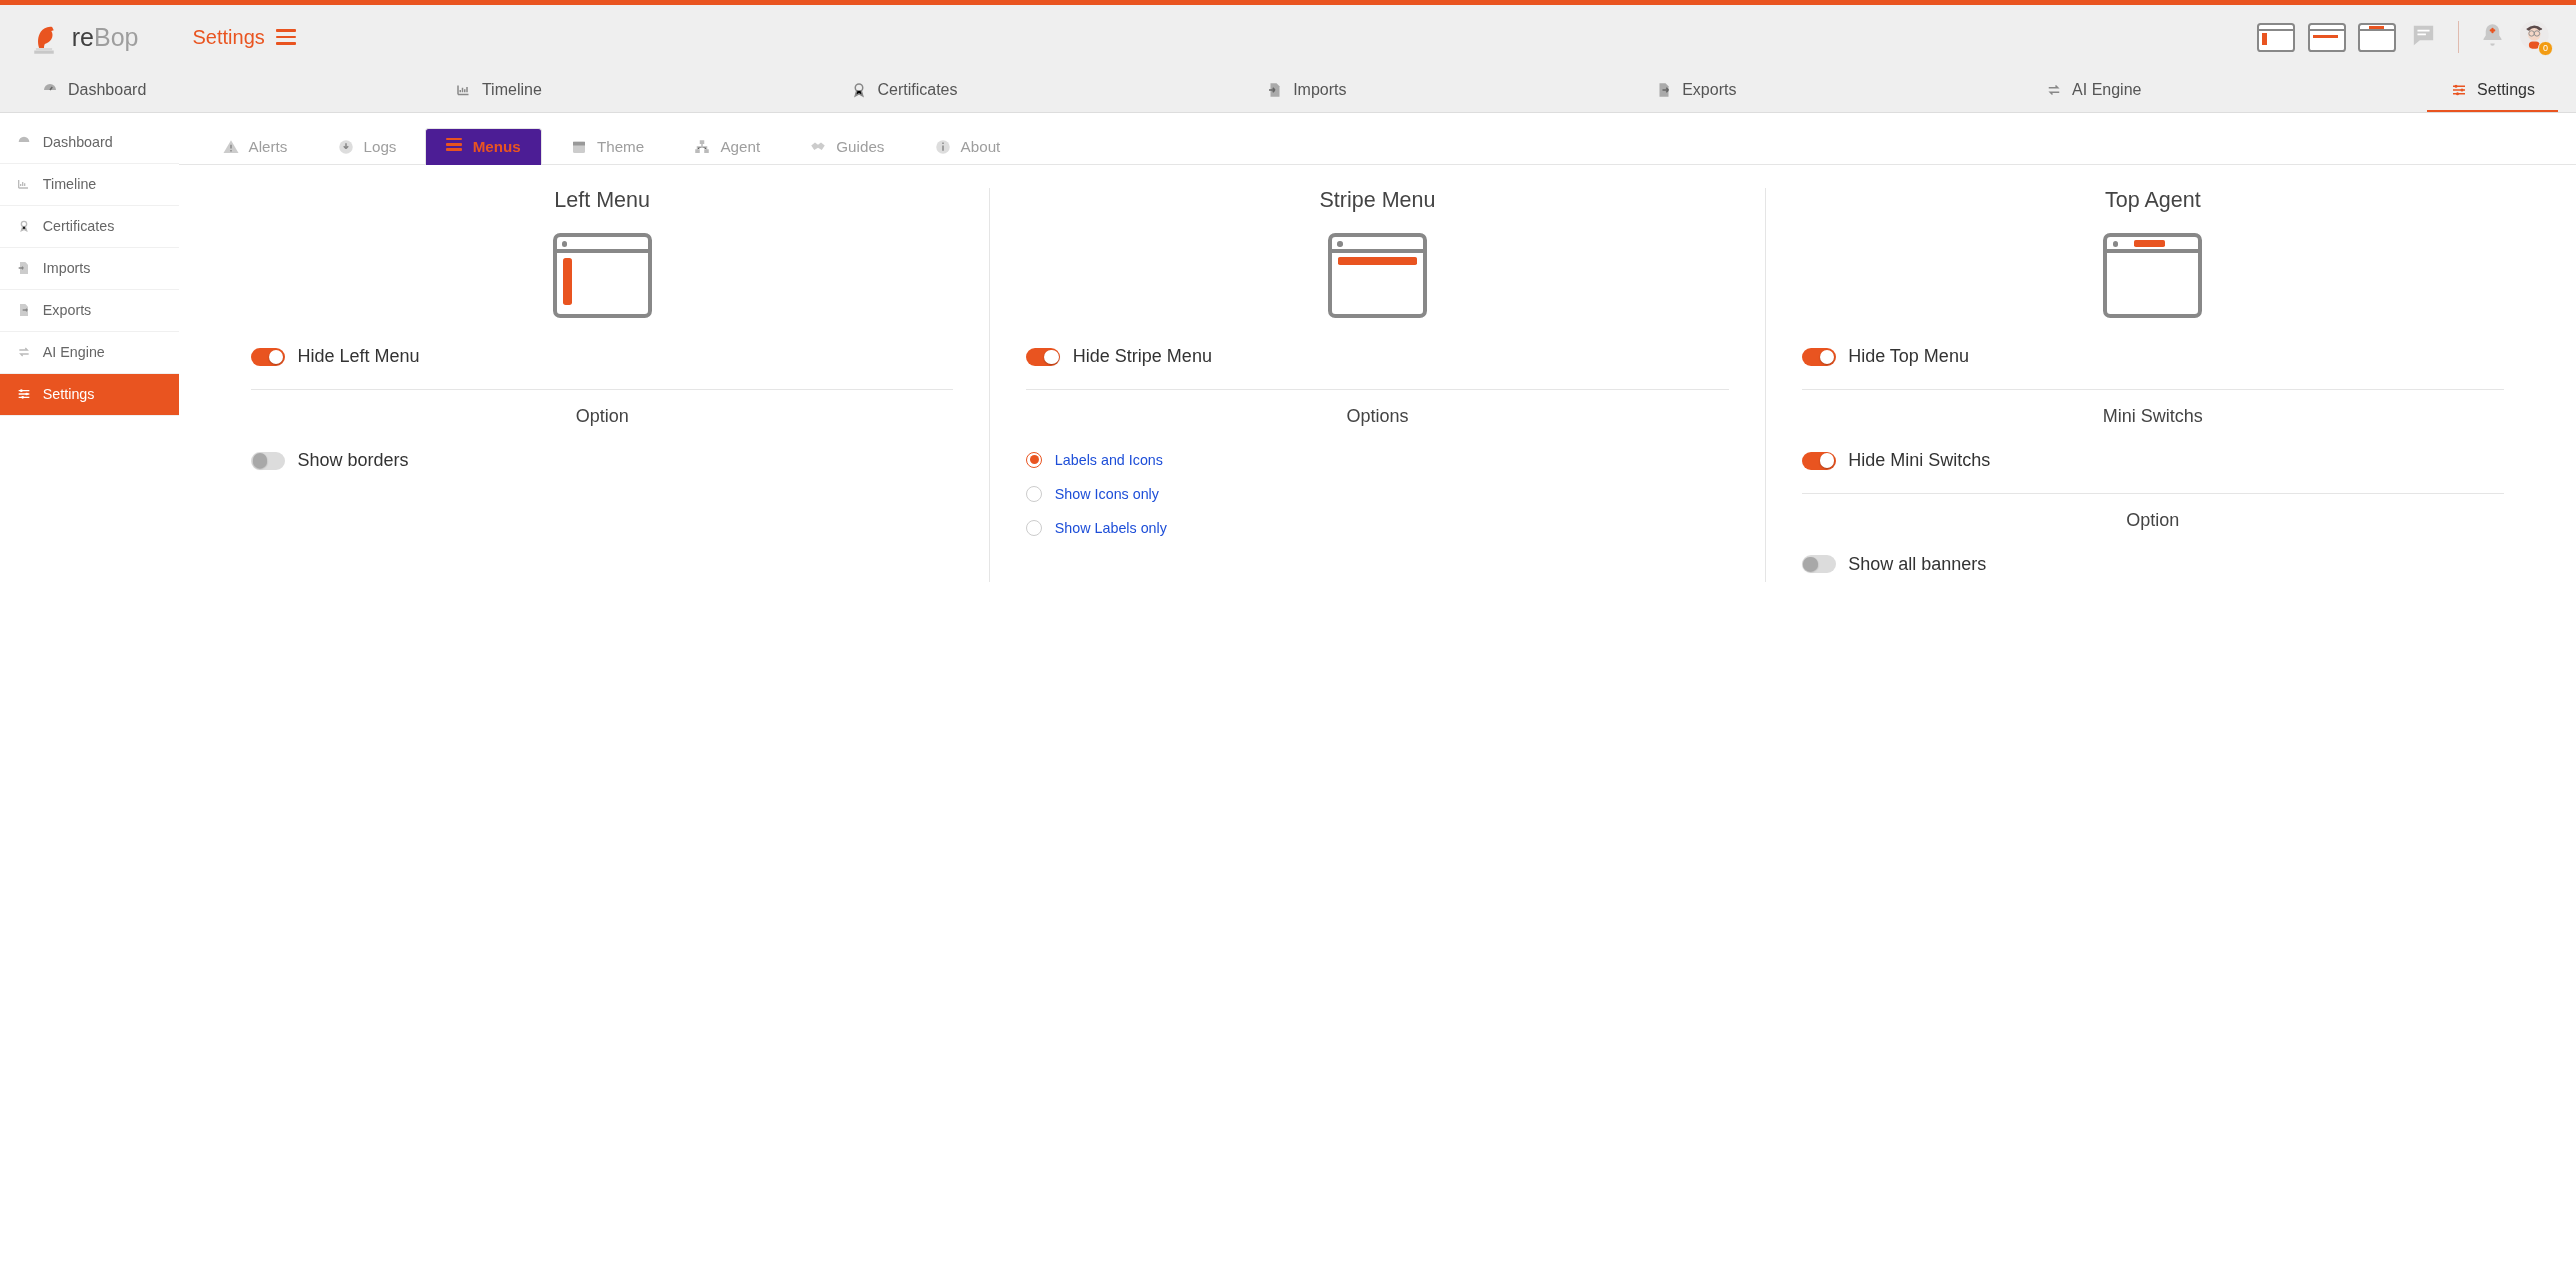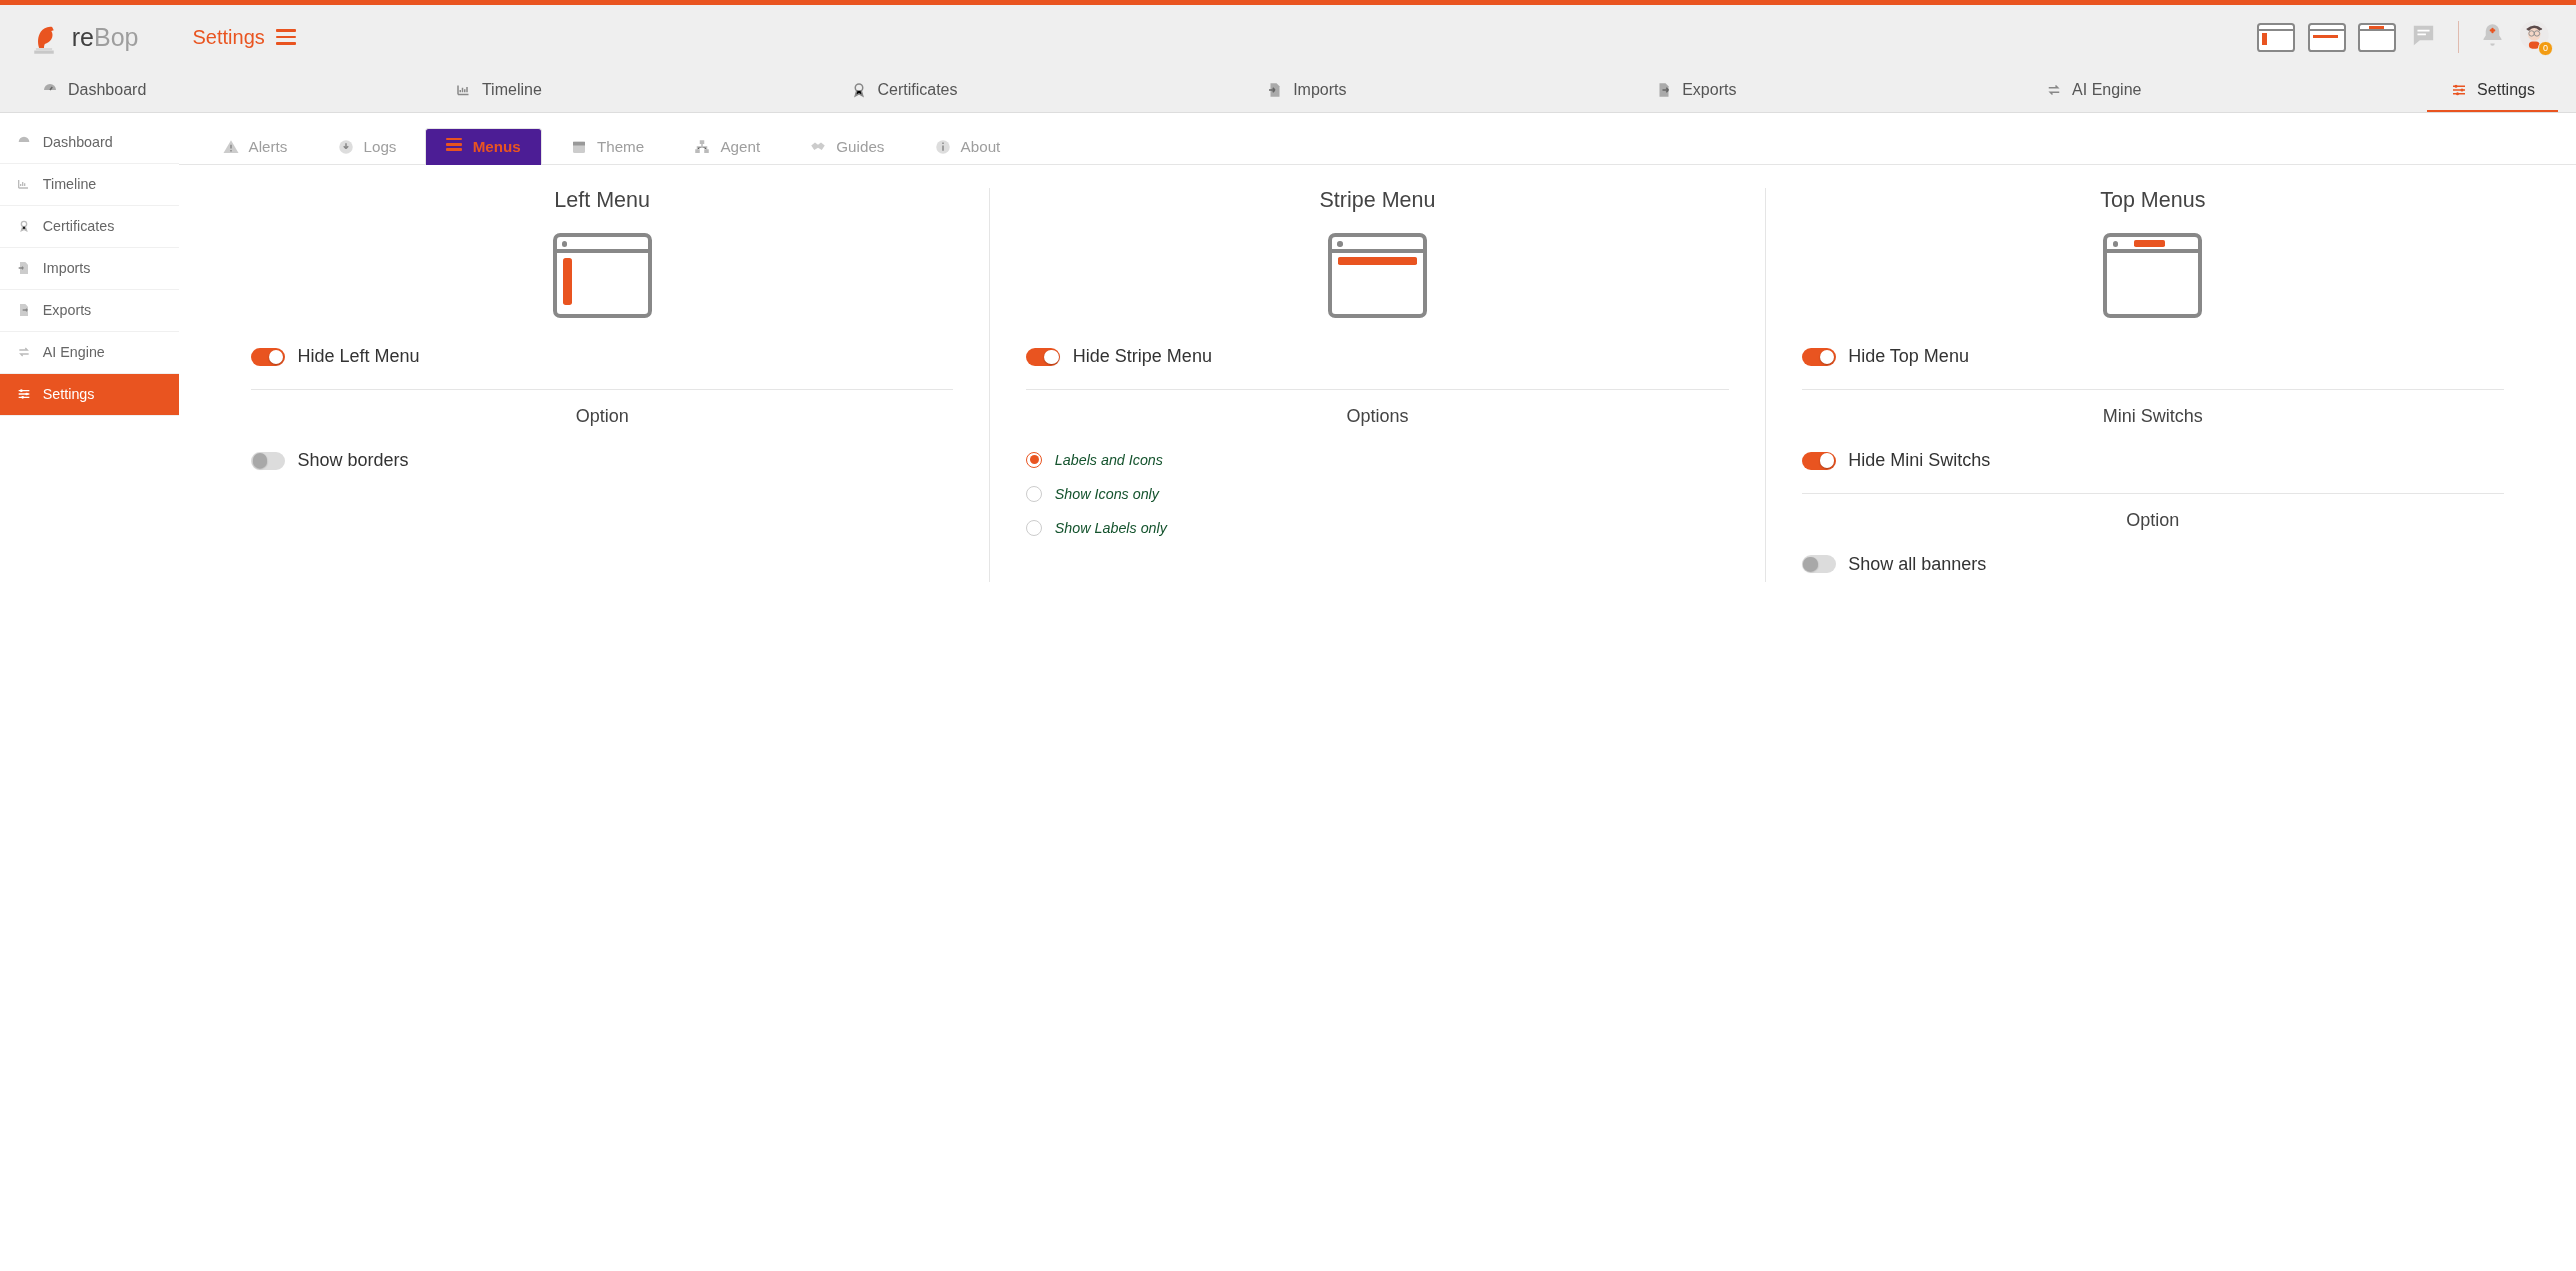--- a/index.html
+++ b/index.html
@@ -105,21 +105,21 @@
   }
   .switch.on .knob { right:1.8px; }
   .switch.off .knob { left:1.8px; background:#a8a8a8; }
   .switch-row .label { font-size:18px; color:#333; }
   .sep { border:none; border-top:0.9px solid #e5e5e5; margin:14.3px 0 16px 0; }
   .panel h3 { text-align:center; font-size:18px; font-weight:500; color:#444; margin:7.2px 0 16px 0; }
   .radio-row { display:flex; align-items:center; gap:12.5px; padding:9px 0; cursor:pointer; }
   .radio { width:16px; height:16px; border:1.8px solid #ccc; border-radius:50%; display:inline-flex; align-items:center; justify-content:center; }
   .radio.selected { border-color:#e95420; }
   .radio.selected::after { content:''; width:9px; height:9px; background:#e95420; border-radius:50%; }
-  .radio-row .r-label { font-size:14.3px; color:#14532d;font-style:italic; }
+  .radio-row .r-label { font-size:14.3px; color:#1d4ed8; }
 </style>
 </head>
 <body>
 
 <div class="top-accent"></div>
 
 <div class="header">
   <div class="logo-block">
     <span class="logo-icon">
       <svg viewBox="0 0 40 48" width="34" height="39">
@@ -435,21 +435,21 @@
           <span class="radio"></span>
           <span class="r-label">Show Icons only</span>
         </div>
         <div class="radio-row">
           <span class="radio"></span>
           <span class="r-label">Show Labels only</span>
         </div>
       </div>
 
       <div class="panel">
-        <h2>Top Menus</h2>
+        <h2>Top Agent</h2>
         <div class="panel-icon-frame">
           <div class="topbar"></div>
           <div class="stripe" style="left:27px; top:3.6px; width:30.5px; height:6.3px; border-radius:1.8px;"></div>
         </div>
         <div class="switch-row">
           <div class="switch on">
               <div class="knob"></div>
             </div>
           <span class="label">Hide Top Menu</span>
         </div>

